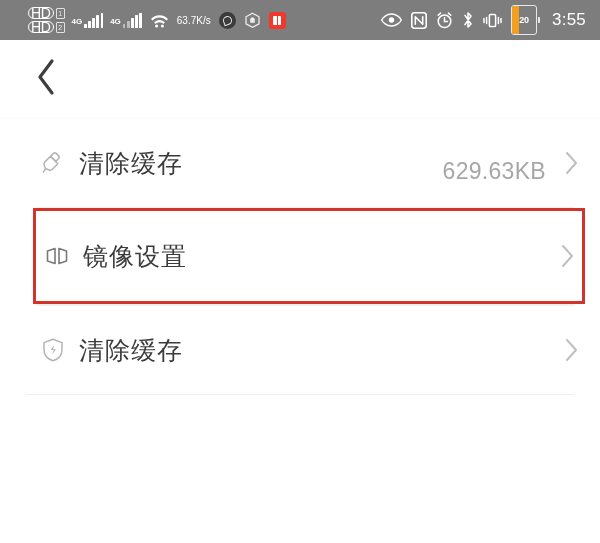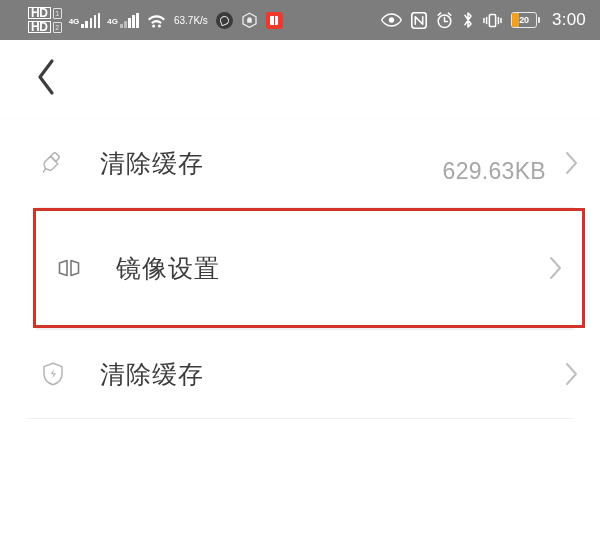--- a/index.html
+++ b/index.html
@@ -44,25 +44,25 @@
     flex-direction: column;
     gap: 2px;
     justify-content: center;
   }
   .hd-row {
     display: flex;
     align-items: center;
     gap: 2px;
   }
   .hd-badge {
-    font-size: 12px;
+    font-size: 14px;
     line-height: 10px;
-    font-weight: 700;
+    font-weight: 400;
     border: 1.3px solid #ffffff;
-    border-radius: 0;
+    border-radius: 6px;
     padding: 0 2px;
     letter-spacing: -0.3px;
     font-family: "Liberation Sans", sans-serif;
   }
   .sim-badge {
     font-size: 7px;
     line-height: 9px;
     border: 1px solid #e2e2e2;
     border-radius: 1px;
     padding: 0 1.5px;
@@ -164,21 +164,21 @@
   }
 
   .icon-w { display: inline-flex; align-items: center; justify-content: center; }
 
   .battery {
     display: inline-flex;
     align-items: center;
   }
   .batt-body {
     width: 26px;
-    height: 16px;
+    height: 30px;
     border: 1.6px solid #e8e8e8;
     border-radius: 3px;
     position: relative;
     display: flex;
     align-items: center;
     box-sizing: border-box;
     overflow: hidden;
   }
   .batt-fill {
     position: absolute;
@@ -257,21 +257,21 @@
     width: 34px;
     min-width: 34px;
     display: flex;
     align-items: center;
     justify-content: center;
     color: #b4b4b4;
   }
   .row-label {
     font-size: 25px;
     color: #3b3b3b;
-    margin-left: 30px;
+    margin-left: 9px;
     letter-spacing: 1px;
     white-space: nowrap;
     font-family: "DejaVu Sans", "Liberation Sans", sans-serif;
   }
   .row-spacer { flex: 1; }
   .row-value {
     font-size: 23px;
     color: #a7a7a7;
     margin-right: 16px;
     letter-spacing: 0.3px;
@@ -293,21 +293,21 @@
   .divider {
     height: 1px;
     background: #f0f0f0;
     margin: 0 26px 0 36px;
   }
   .divider.full { margin: 0 26px 0 26px; }
 
   
   .hl-wrap {
     position: relative;
-    padding: 16px;
+    padding: 4px;
   }
   .hl-box {
     position: absolute;
     left: 33px;
     right: 15px;
     top: 0;
     bottom: 0;
     border: 3px solid #d2342a;
     box-sizing: border-box;
     pointer-events: none;
@@ -421,21 +421,21 @@
     </span>
 
     <span class="battery">
       <span class="batt-body">
         <span class="batt-fill"></span>
         <span class="batt-num">20</span>
       </span>
       <span class="batt-cap"></span>
     </span>
 
-    <span class="clock">3:00</span>
+    <span class="clock">3:55</span>
   </div>
 </div>
 
 <div class="titlebar">
   <div class="back-btn">
     <span>
       <svg width="22" height="38" viewBox="0 0 22 38">
         <path d="M17 3L5 19l12 16" fill="none" stroke="#3d3d3d" stroke-width="3.2" stroke-linecap="round" stroke-linejoin="round"></path>
       </svg>
     </span>

